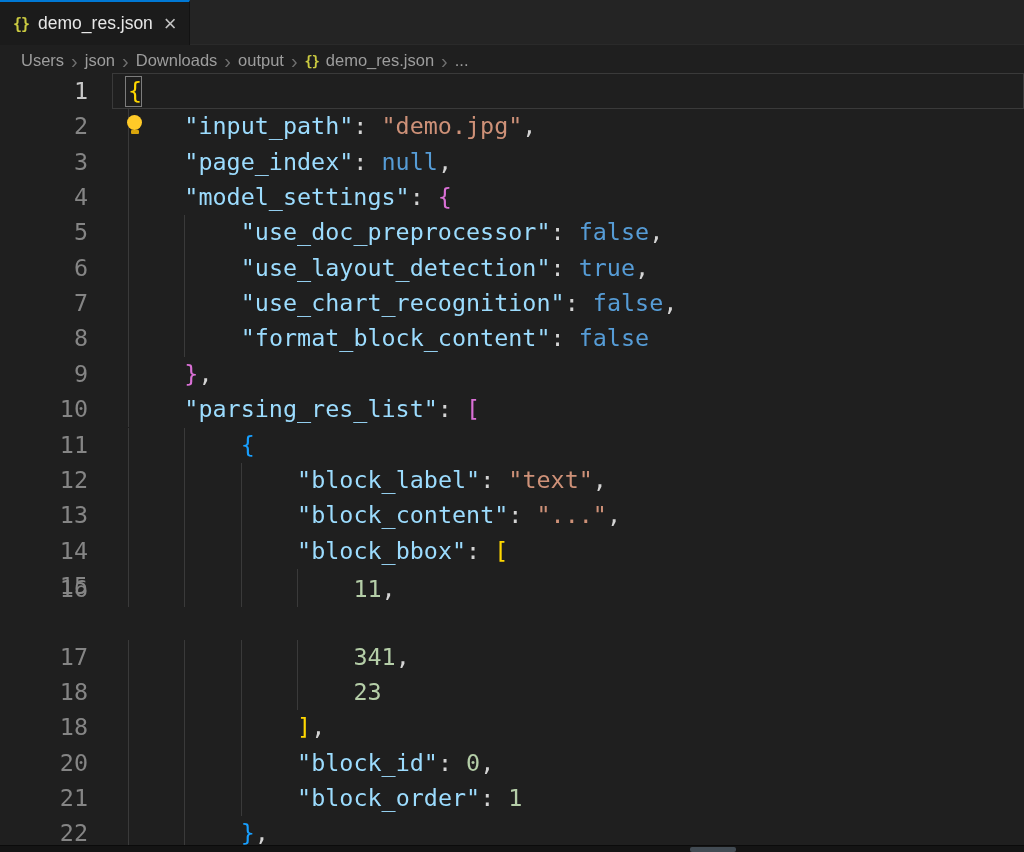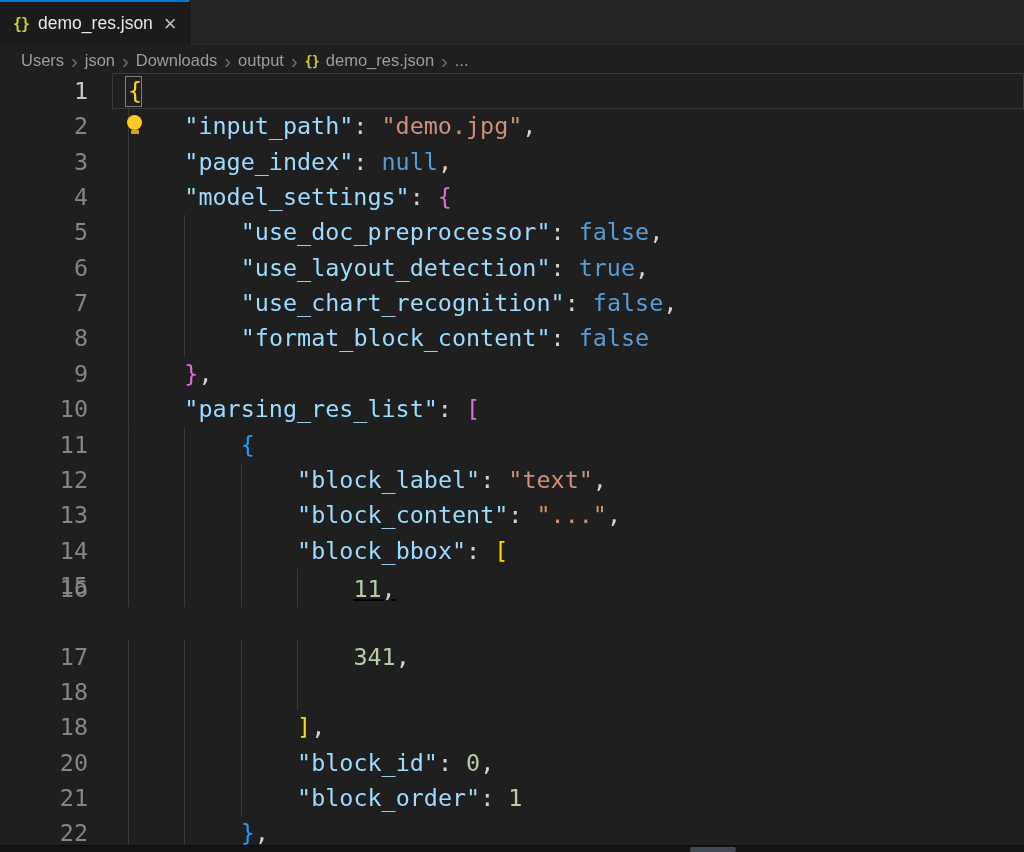--- a/index.html
+++ b/index.html
@@ -155,36 +155,37 @@
           <div class="guide" style="left: 184.36px;"></div>
           <div class="guide" style="left: 240.72px;"></div>
           <div class="guide" style="left: 297.08px;"></div>
         </div>
         <div class="row" style="top: 572px;">
           <div class="ln">16</div>
           <div class="guide" style="left: 128px;"></div>
           <div class="guide" style="left: 184.36px;"></div>
           <div class="guide" style="left: 240.72px;"></div>
           <div class="guide" style="left: 297.08px;"></div>
-          <div class="code" style="padding-left: 225.44px; text-decoration: underline;"><span class="t-num">11</span><span class="t-p">,</span></div>
+          <div class="code" style="padding-left: 225.44px;"><span class="t-num">11</span><span class="t-p">,</span></div>
         </div>
         <div class="row" style="top: 639.6px;">
           <div class="ln">17</div>
           <div class="guide" style="left: 128px;"></div>
           <div class="guide" style="left: 184.36px;"></div>
           <div class="guide" style="left: 240.72px;"></div>
           <div class="guide" style="left: 297.08px;"></div>
           <div class="code" style="padding-left: 225.44px;"><span class="t-num">341</span><span class="t-p">,</span></div>
         </div>
         <div class="row" style="top: 674.95px;">
           <div class="ln">18</div>
           <div class="guide" style="left: 128px;"></div>
           <div class="guide" style="left: 184.36px;"></div>
           <div class="guide" style="left: 240.72px;"></div>
           <div class="guide" style="left: 297.08px;"></div>
+          <div class="code" style="padding-left: 225.44px;"><span class="t-num">23</span></div>
         </div>
         <div class="row" style="top: 710.3px;">
           <div class="ln">18</div>
           <div class="guide" style="left: 128px;"></div>
           <div class="guide" style="left: 184.36px;"></div>
           <div class="guide" style="left: 240.72px;"></div>
           <div class="code" style="padding-left: 169.08px;"><span class="t-b1">]</span><span class="t-p">,</span></div>
         </div>
         <div class="row" style="top: 745.65px;">
           <div class="ln">20</div>

